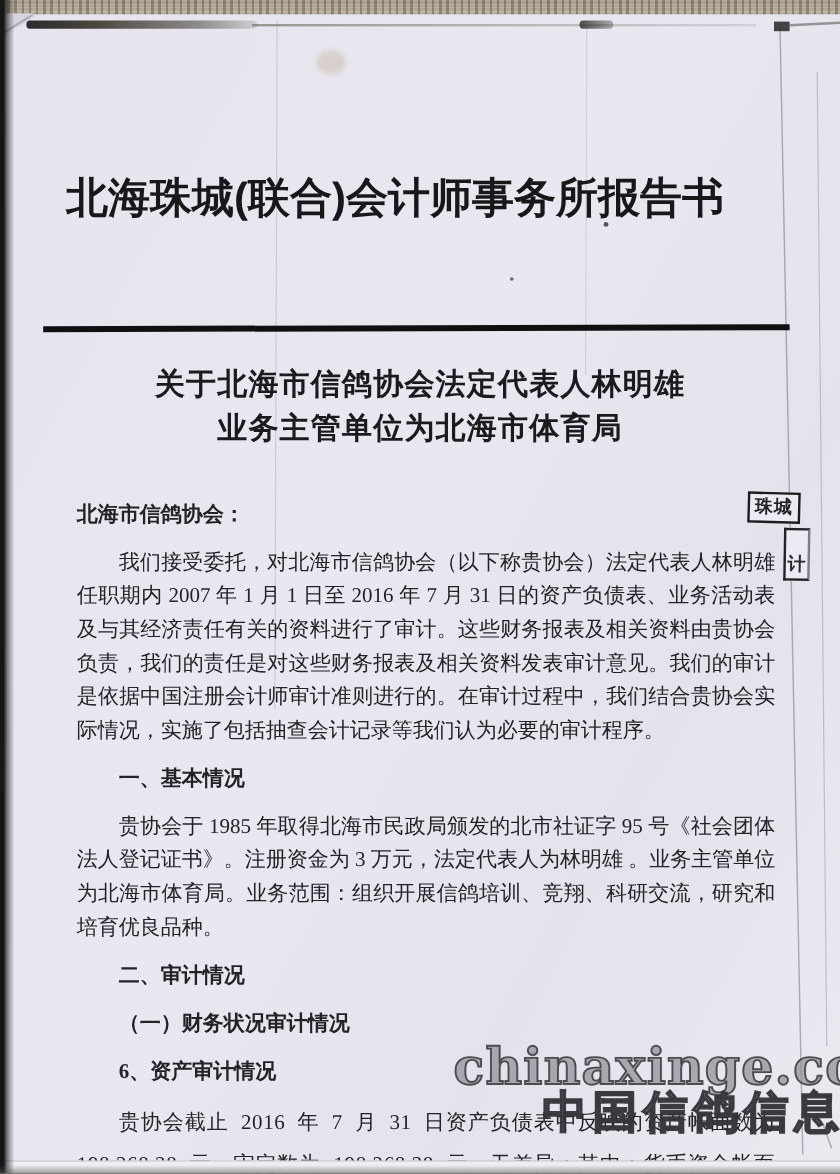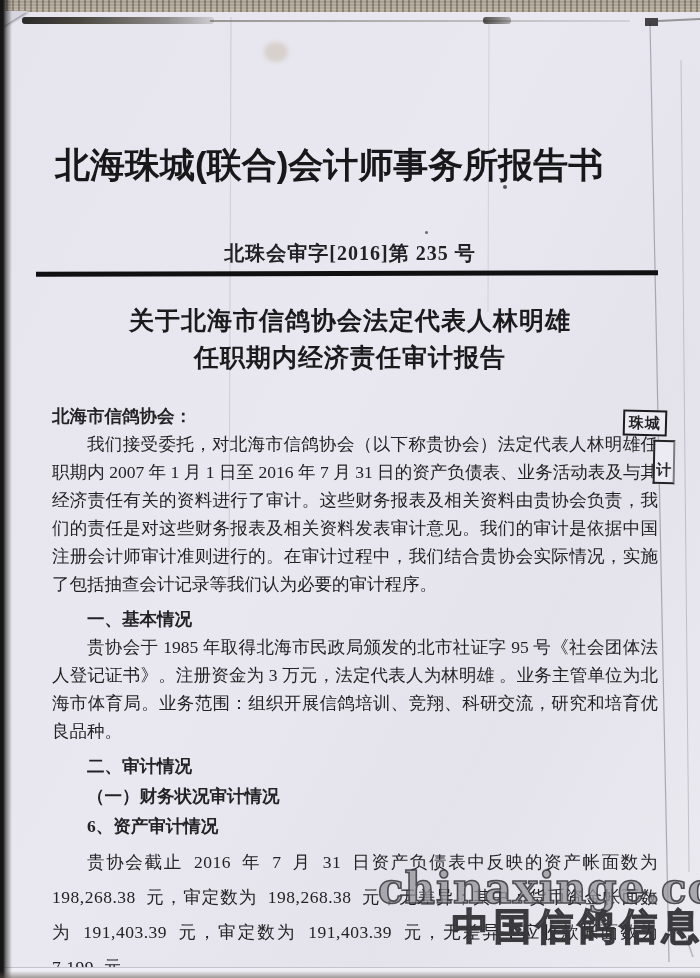--- a/index.html
+++ b/index.html
@@ -74,21 +74,21 @@
     position:absolute;left:0;top:290px;width:700px;text-align:center;
     font-family:"Liberation Sans", sans-serif;font-weight:bold;
     font-size:25px;line-height:37px;color:#1b1b1e;letter-spacing:1px;
   }
   
   .body-text{
     position:absolute;left:52px;top:390px;width:606px;
     font-size:17.5px;line-height:28px;color:#232326;
     text-align:justify;
   }
-  .body-text p{margin:0;}
+  .body-text p{margin:12px;}
   .salutation{font-weight:bold;}
   .para{text-indent:2em;}
   .h{font-weight:bold;text-indent:2em;margin-top:7px !important;}
   .h.tight{margin-top:2px !important;}
   .figures{
     text-indent:2em;margin-top:5px !important;
     line-height:35px;letter-spacing:.5px;word-spacing:5px;
   }
   
   .watermark-en{
@@ -149,27 +149,26 @@
       <line x1="489" y1="5" x2="488" y2="300" stroke="rgba(110,105,120,0.18)" stroke-width="1"></line>
       <line x1="650" y1="10" x2="669" y2="950" stroke="rgba(95,92,104,0.45)" stroke-width="1.2"></line>
       <line x1="681" y1="48" x2="689" y2="860" stroke="rgba(120,116,128,0.35)" stroke-width="1"></line>
       <rect x="645" y="6" width="13" height="8" fill="rgba(40,38,40,0.85)"></rect>
       <line x1="658" y1="9" x2="700" y2="7" stroke="rgba(70,66,60,0.5)" stroke-width="2"></line>
       <line x1="686" y1="925" x2="693" y2="945" stroke="rgba(100,96,108,0.4)" stroke-width="1.5"></line>
     </svg>
 
     <div class="letterhead-title">北海珠城(联合)会计师事务所报告书</div>
 
-    <div class="doc-number">北珠会审字[2016]第 235 号</div>
 
     <div class="rule"></div>
 
     <div class="report-title">
       <div>关于北海市信鸽协会法定代表人林明雄</div>
-      <div>任职期内经济责任审计报告</div>
+      <div>业务主管单位为北海市体育局</div>
     </div>
 
     <div class="body-text">
       <p class="salutation">北海市信鸽协会：</p>
       <p class="para">我们接受委托，对北海市信鸽协会（以下称贵协会）法定代表人林明雄任职期内 2007 年 1 月 1 日至 2016 年 7 月 31 日的资产负债表、业务活动表及与其经济责任有关的资料进行了审计。这些财务报表及相关资料由贵协会负责，我们的责任是对这些财务报表及相关资料发表审计意见。我们的审计是依据中国注册会计师审计准则进行的。在审计过程中，我们结合贵协会实际情况，实施了包括抽查会计记录等我们认为必要的审计程序。</p>
       <p class="h">一、基本情况</p>
       <p class="para">贵协会于 1985 年取得北海市民政局颁发的北市社证字 95 号《社会团体法人登记证书》。注册资金为 3 万元，法定代表人为林明雄 。业务主管单位为北海市体育局。业务范围：组织开展信鸽培训、竞翔、科研交流，研究和培育优良品种。</p>
       <p class="h">二、审计情况</p>
       <p class="h tight">（一）财务状况审计情况</p>
       <p class="h tight">6、资产审计情况</p>

